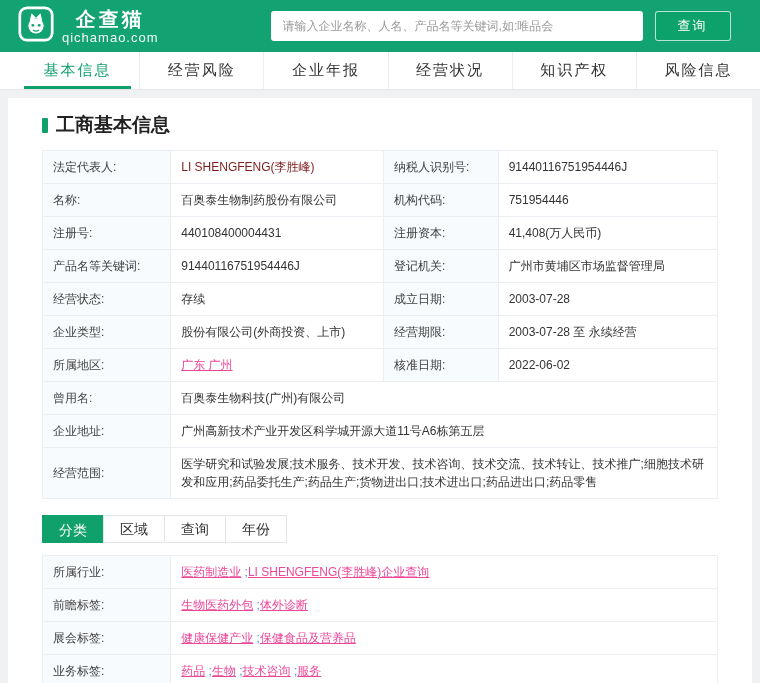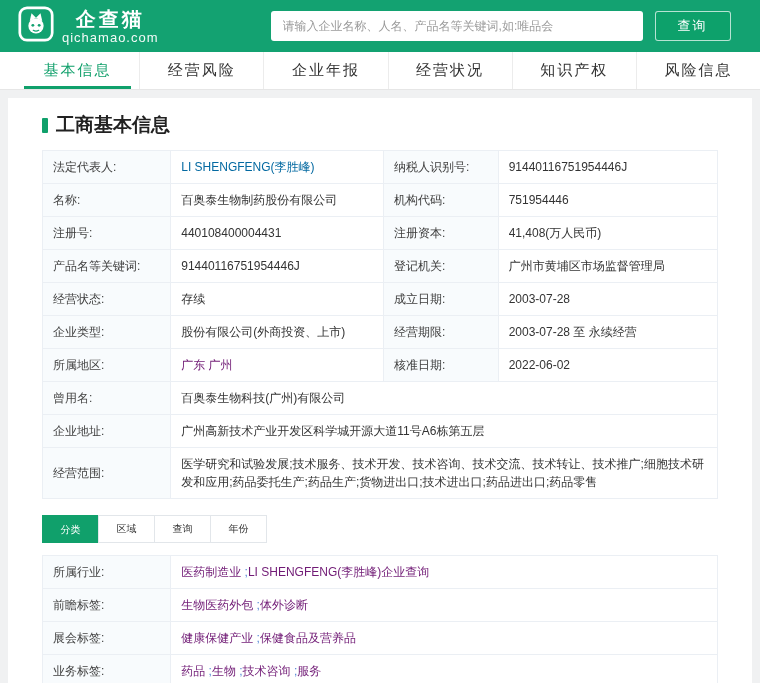--- a/index.html
+++ b/index.html
@@ -75,29 +75,29 @@
     border: 1px solid #ebeff4;
     padding: 7px 10px;
     line-height: 18px;
     word-break: break-all;
     color: #333;
   }
   td.lbl { background: #f8fbfd; }
   td.lbl.blue { color: #404040; }
   td.lbl.dark { color: #444; }
   a.link { text-decoration: none; cursor: pointer; }
-  a.link.green { color: #0369a1; }
-  a.link.blue { color: #701a75; }
+  a.link.green { color: #7f1d1d; }
+  a.link.blue { color: #ec4899; text-decoration: underline; }
   .sep { color: #5286d5; white-space: pre; }
   
   .subtabs { display: flex; margin: 16px 0 12px; }
   .subtab {
     min-width: 57px; height: 28px; line-height: 26px;
     padding: 0 16px; text-align: center;
-    font-size: 10px; color: #333;
+    font-size: 14px; color: #333;
     border: 1px solid #e2e6ea; background: #fff;
     margin-left: -1px; cursor: pointer;
   }
   .subtab:first-child { margin-left: 0; }
   .subtab.active {
     background: #10a06b; border-color: #10a06b; color: #fff; line-height: 28px;
   }
 </style>
 </head>
 <body>

